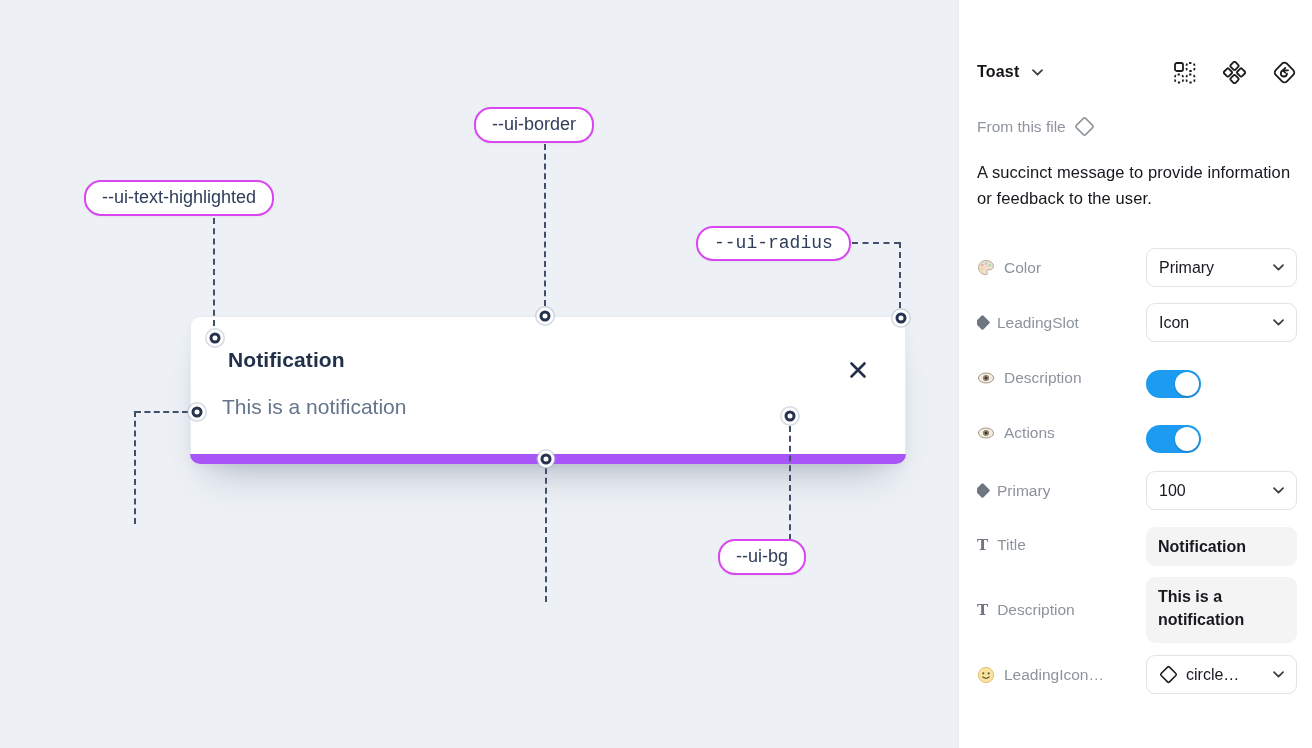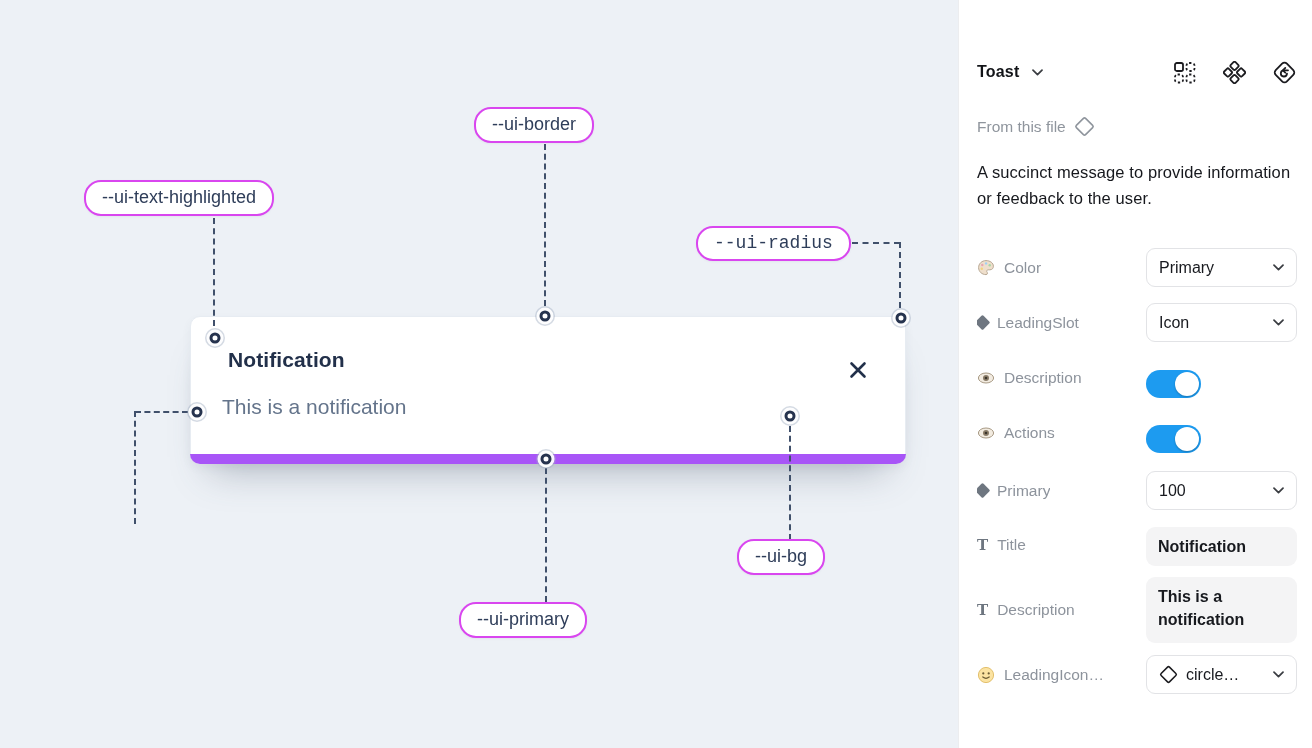--- a/index.html
+++ b/index.html
@@ -96,22 +96,21 @@
     <div class="node" style="left:545px;top:316px;"></div>
     <div class="node" style="left:215px;top:338px;"></div>
     <div class="node" style="left:901px;top:318px;"></div>
     <div class="node" style="left:197px;top:412px;"></div>
     <div class="node" style="left:546px;top:459px;"></div>
     <div class="node" style="left:790px;top:416px;"></div>
 
     <div class="pill" style="left:474px;top:107px;">--ui-border</div>
     <div class="pill" style="left:84px;top:180px;">--ui-text-highlighted</div>
     <div class="pill" style="left:696px;top:226px;font-family:Liberation Mono, monospace;">--ui-radius</div>
-    <div class="pill" style="left:459px;top:602px;">--ui-primary</div>
-    <div class="pill" style="left:737px;top:539px;">--ui-bg</div>
+    <div class="pill" style="left:718px;top:539px;">--ui-bg</div>
   </div>
 
   <aside class="panel">
 
     <div class="panel-header">
       <span class="panel-title">Toast</span>
       <span class="panel-title-chevron">
         <svg width="11" height="7" viewBox="0 0 11 7">
             <path d="M1 1.2 L5.5 5.6 L10 1.2" fill="none" stroke="#3A3D42" stroke-width="1.7" stroke-linecap="round" stroke-linejoin="round"></path>
           </svg>

